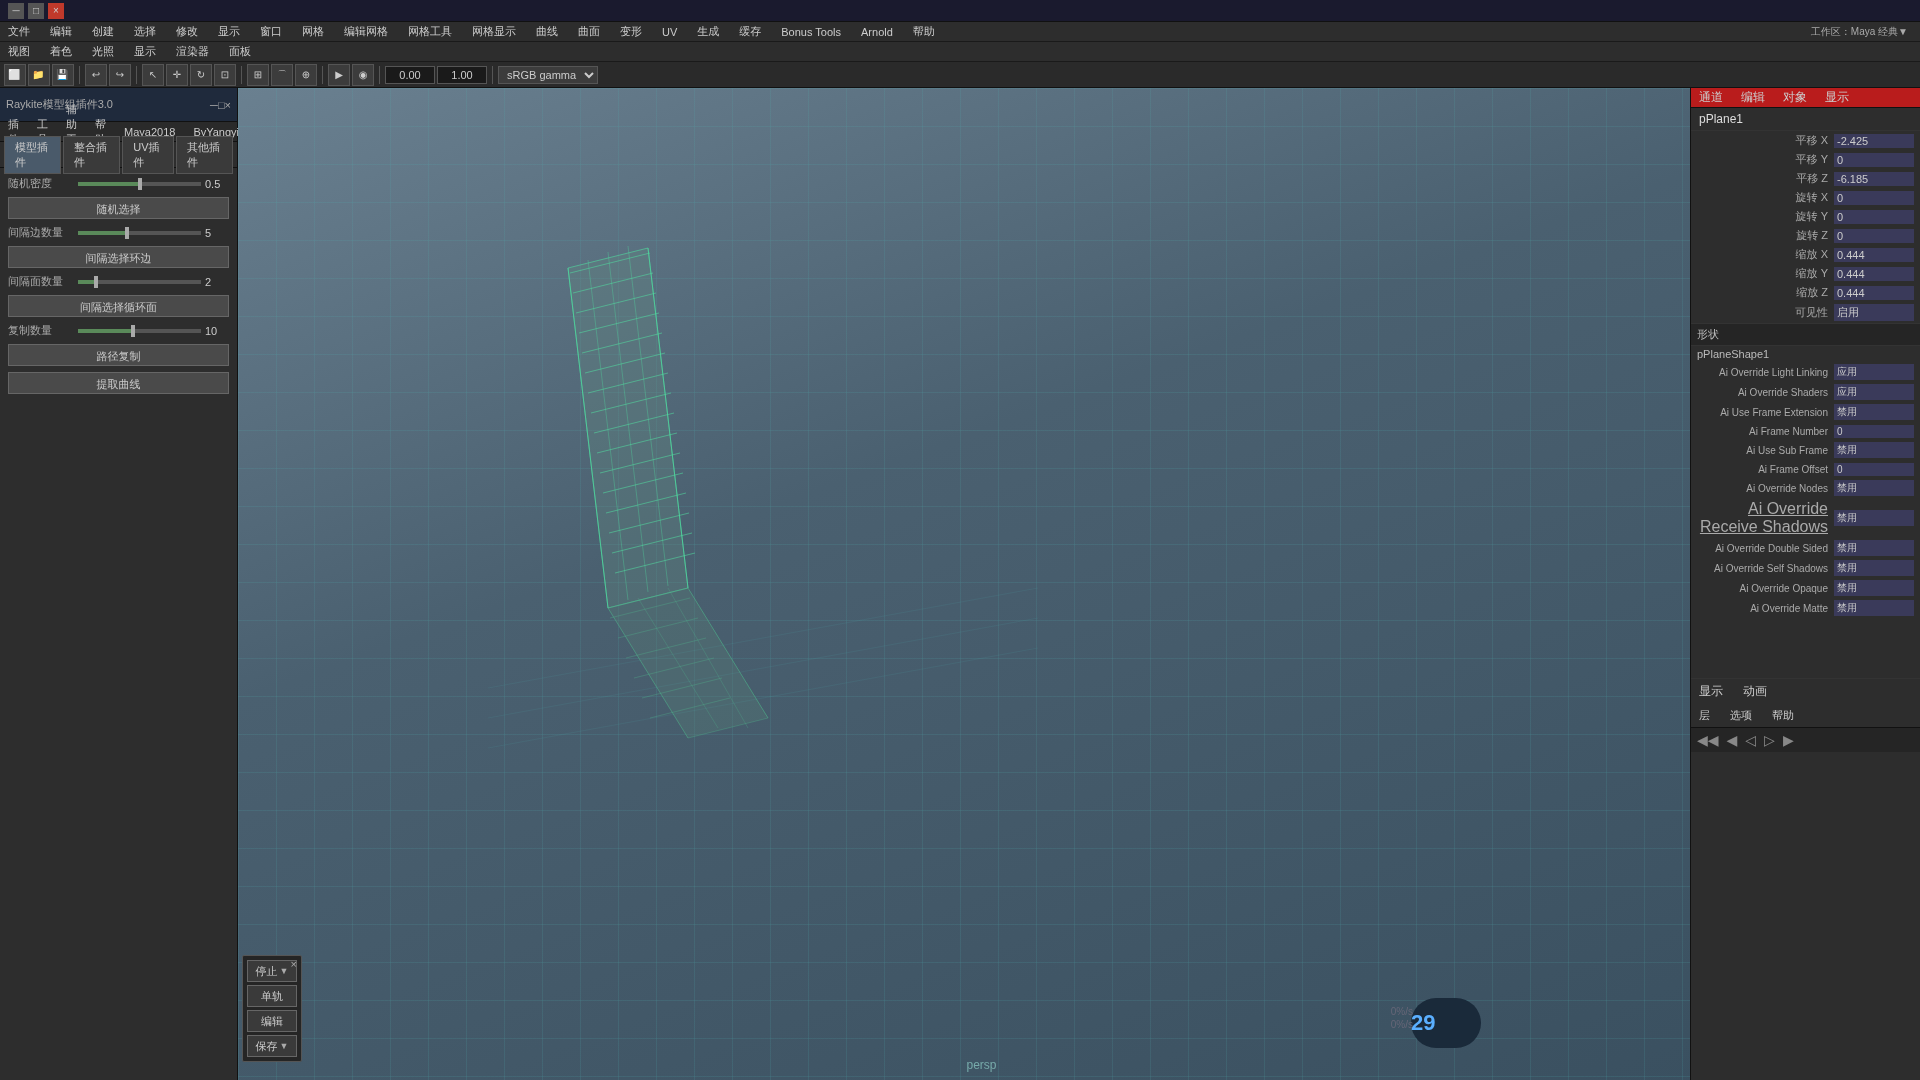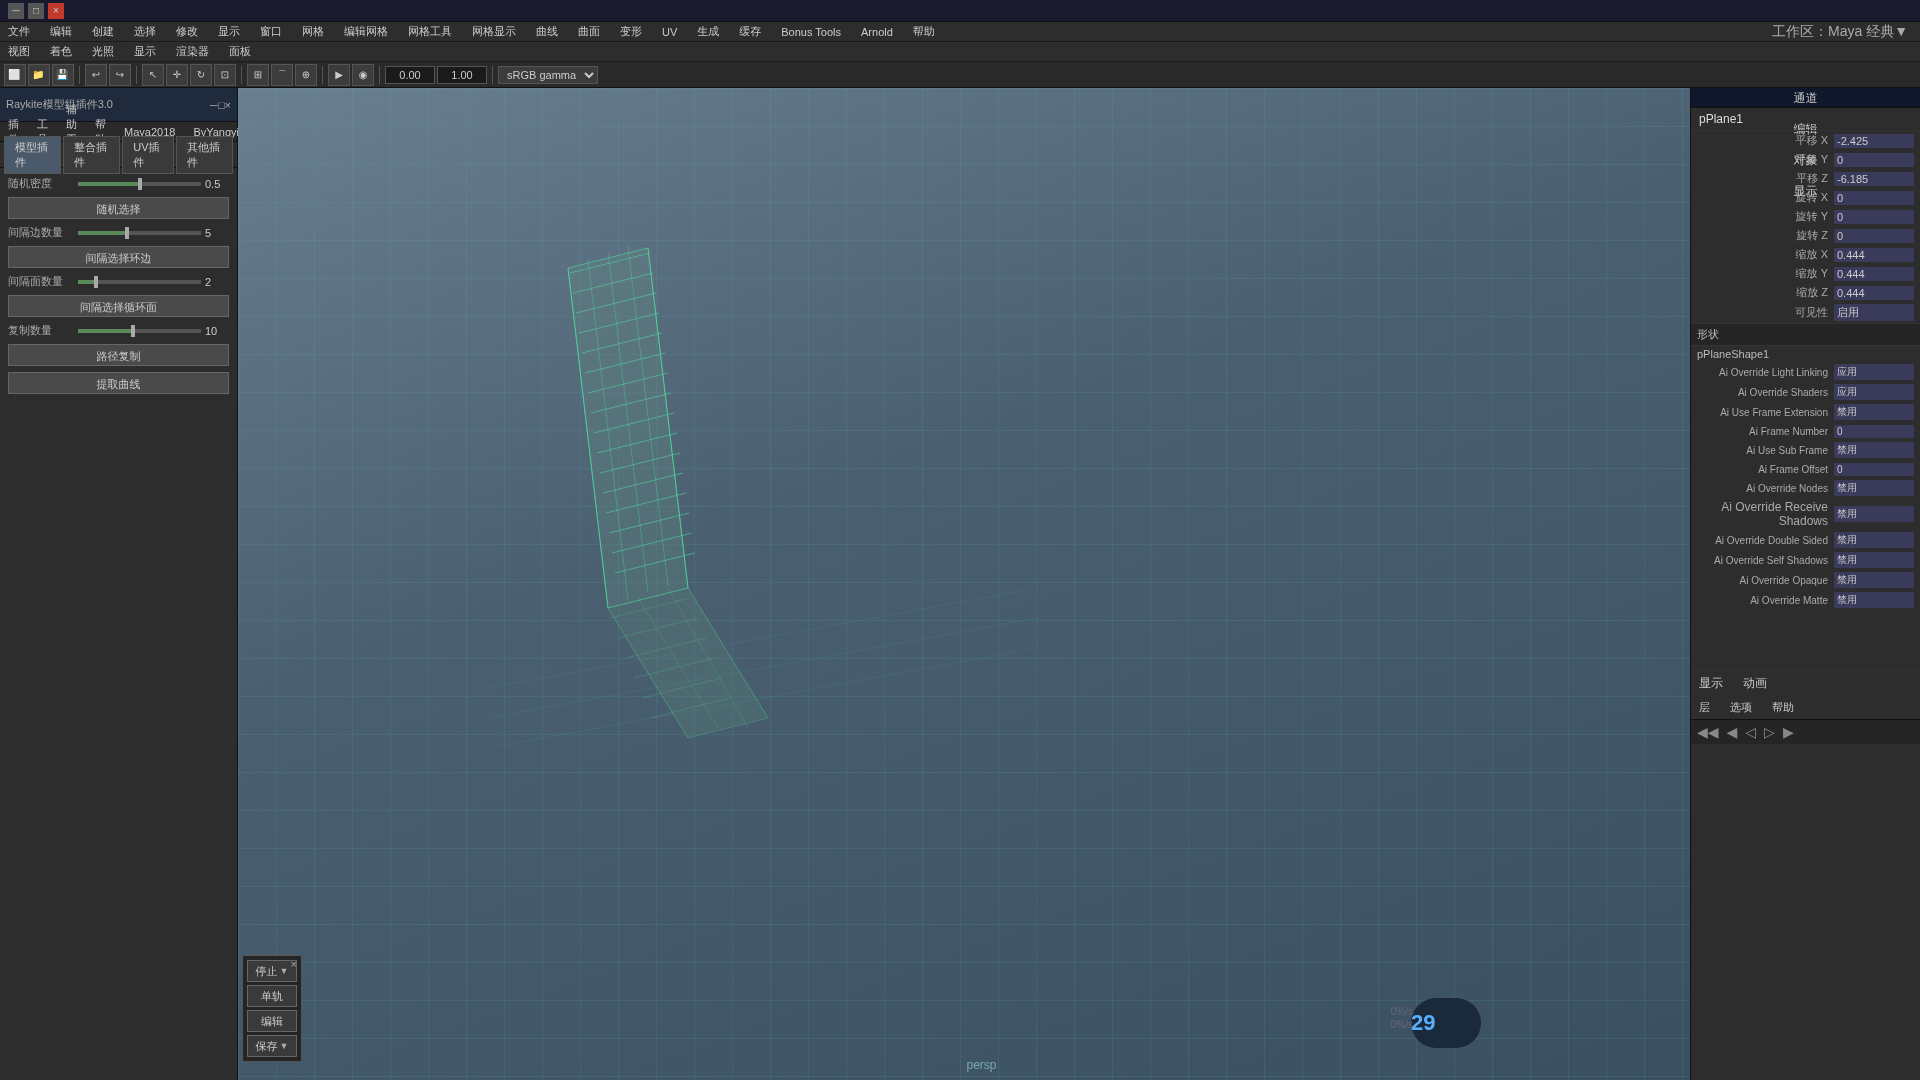--- a/index.html
+++ b/index.html
@@ -326,27 +326,26 @@
     .outliner-icon {
       width: 14px; height: 14px;
       display: inline-flex;
       align-items: center;
       justify-content: center;
       font-size: 10px;
     }
     .outliner-cam { color: #8888cc; }
     #props-tabs {
       height: 20px;
-      background: #0f172a;
+      background: #b91c1c;
       display: flex;
       align-items: center;
       padding: 0 4px;
       gap: 10px;
       border-bottom: 1px solid #111;
-      flex-direction: column;
     }
     #props-object-name {
       padding: 4px 8px;
       font-size: 12px;
       color: #ddd;
       border-bottom: 1px solid #333;
     }
     .props-row {
       display: flex;
       align-items: center;
@@ -524,21 +523,21 @@
   <span class="menu-item">曲线</span>
   <span class="menu-item">曲面</span>
   <span class="menu-item">变形</span>
   <span class="menu-item">UV</span>
   <span class="menu-item">生成</span>
   <span class="menu-item">缓存</span>
   <span class="menu-item">Bonus Tools</span>
   <span class="menu-item">Arnold</span>
   <span class="menu-item">帮助</span>
   <span style="flex:1"></span>
-  <span style="color:#aaa;font-size:14px;padding:0 8px;cursor:pointer;">工作区：Maya 经典▼</span>
+  <span style="color:#aaa;font-size:10px;padding:0 8px;cursor:pointer;">工作区：Maya 经典▼</span>
 </div>
 
 <div id="menu-bar2">
   <span class="menu-item">视图</span>
   <span class="menu-item">着色</span>
   <span class="menu-item">光照</span>
   <span class="menu-item">显示</span>
   <span class="menu-item">渲染器</span>
   <span class="menu-item">面板</span>
 </div>
@@ -869,21 +868,21 @@
       </div>
       <div class="props-row">
         <span class="props-row-label" style="font-size:10px;">Ai Frame Offset</span>
         <span class="props-row-value" style="background:#3a3a5a;padding:1px 3px;cursor:pointer;font-size:10px;">0</span>
       </div>
       <div class="props-row">
         <span class="props-row-label" style="font-size:10px;">Ai Override Nodes</span>
         <span class="props-row-value" style="background:#3a3a5a;padding:1px 3px;cursor:pointer;font-size:10px;">禁用</span>
       </div>
       <div class="props-row">
-        <span class="props-row-label" style="font-size:12px;">Ai Override Receive Shadows</span>
+        <span class="props-row-label" style="font-size:16px;text-decoration:underline;">Ai Override Receive Shadows</span>
         <span class="props-row-value" style="background:#3a3a5a;padding:1px 3px;cursor:pointer;font-size:10px;">禁用</span>
       </div>
       <div class="props-row">
         <span class="props-row-label" style="font-size:10px;">Ai Override Double Sided</span>
         <span class="props-row-value" style="background:#3a3a5a;padding:1px 3px;cursor:pointer;font-size:10px;">禁用</span>
       </div>
       <div class="props-row">
         <span class="props-row-label" style="font-size:10px;">Ai Override Self Shadows</span>
         <span class="props-row-value" style="background:#3a3a5a;padding:1px 3px;cursor:pointer;font-size:10px;">禁用</span>
       </div>

